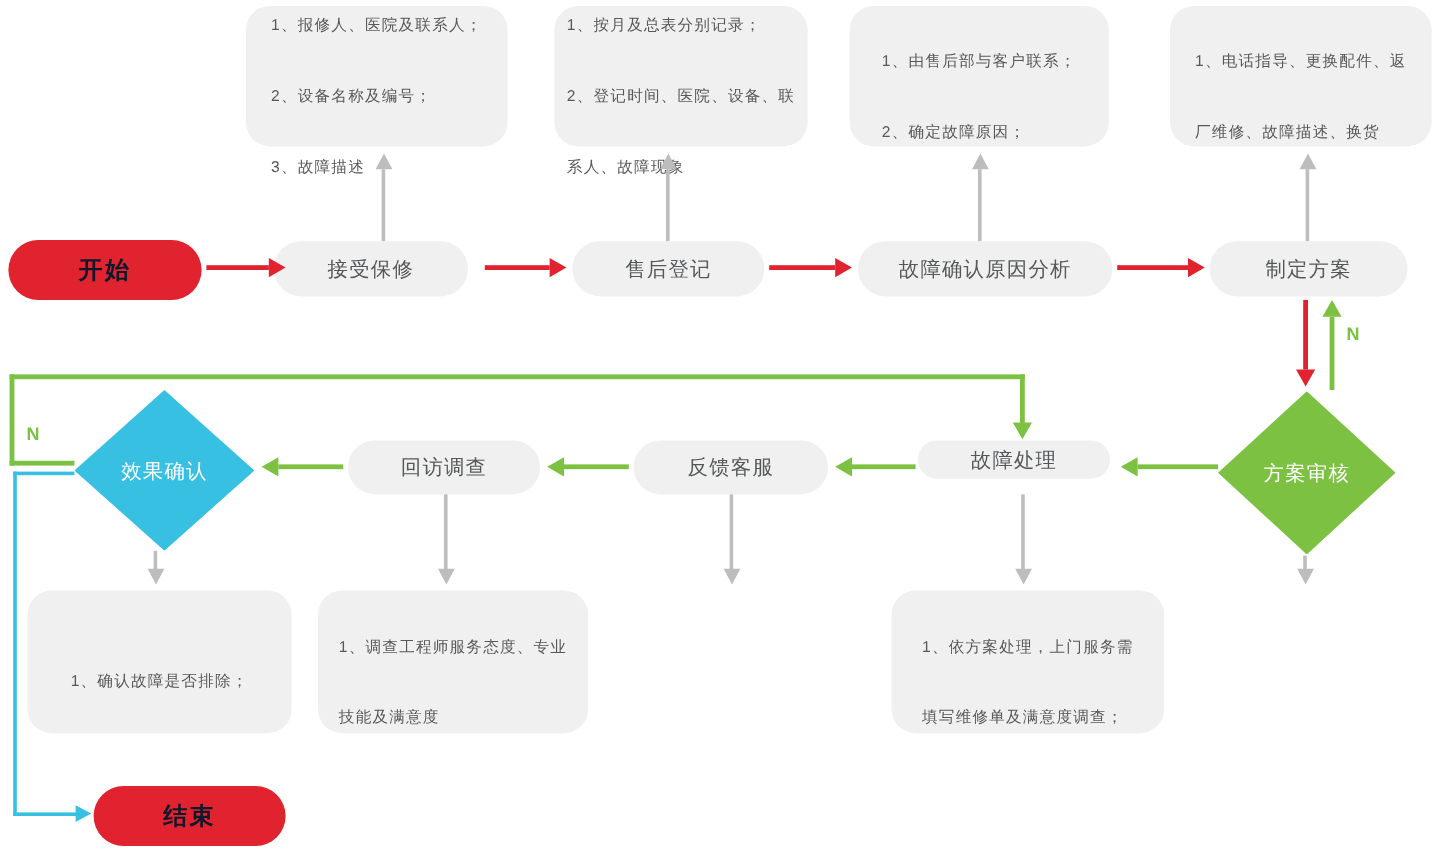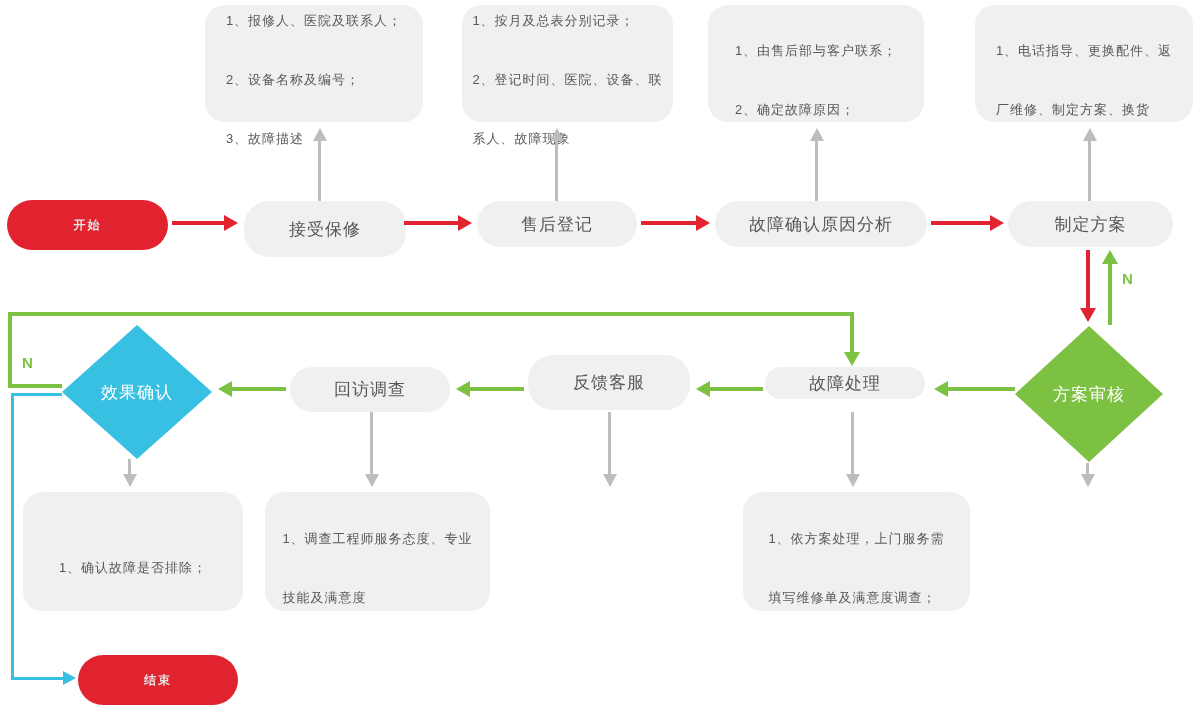--- a/index.html
+++ b/index.html
@@ -16,21 +16,21 @@
   .nl{
     font-size:13px;line-height:27px;color:var(--text);
     letter-spacing:1px;white-space:nowrap;margin-top:32px;
   }
   
   .pill{
     position:absolute;border-radius:25px;background:var(--box_bg);
     display:flex;align-items:center;justify-content:center;
     font-size:17px;color:#54585a;letter-spacing:1px;
   }
-  .pill.terminal{background:var(--red);color:#e5e5e5;font-weight:bold;font-size:12px;letter-spacing:2px;}
+  .pill.terminal{background:var(--red);color:#0f172a;font-weight:bold;font-size:20px;letter-spacing:2px;}
   
   .diamond{
     position:absolute;
     clip-path:polygon(50% 0,100% 50%,50% 100%,0 50%);
     display:flex;align-items:center;justify-content:center;
     font-size:17px;color:#ffffff;letter-spacing:1px;
   }
   .diamond.green{background:var(--green);}
   .diamond.cyan{background:var(--cyan);}
   
@@ -73,35 +73,35 @@
   </div>
   <div class="note" style="left:708px;top:5px;width:216px;height:117px">
     <div class="note-lines">
       <div class="nl">1、由售后部与客户联系；</div>
       <div class="nl">2、确定故障原因；</div>
     </div>
   </div>
   <div class="note" style="left:975px;top:5px;width:218px;height:117px">
     <div class="note-lines">
       <div class="nl">1、电话指导、更换配件、返</div>
-      <div class="nl">厂维修、制定方案、换货</div>
+      <div class="nl">厂维修、故障描述、换货</div>
     </div>
   </div>
 
   <div class="tri up-gray" style="left:313px;top:128px"></div>
   <div class="ln gray" style="left:318px;top:141px;width:3px;height:60px"></div>
   <div class="tri up-gray" style="left:550px;top:128px"></div>
   <div class="ln gray" style="left:555px;top:141px;width:3px;height:60px"></div>
   <div class="tri up-gray" style="left:810px;top:128px"></div>
   <div class="ln gray" style="left:815px;top:141px;width:3px;height:60px"></div>
   <div class="tri up-gray" style="left:1083px;top:128px"></div>
   <div class="ln gray" style="left:1088px;top:141px;width:3px;height:60px"></div>
 
   <div class="pill terminal" style="left:7px;top:200px;width:161px;height:50px">开始</div>
-  <div class="pill" style="left:244px;top:201px;width:162px;height:56px">接受保修</div>
+  <div class="pill" style="left:228px;top:201px;width:162px;height:46px">接受保修</div>
   <div class="pill" style="left:477px;top:201px;width:160px;height:46px">售后登记</div>
   <div class="pill" style="left:715px;top:201px;width:212px;height:46px">故障确认原因分析</div>
   <div class="pill" style="left:1008px;top:201px;width:165px;height:46px">制定方案</div>
 
   <div class="ln red" style="left:172px;top:221px;width:52px;height:4px"></div>
   <div class="tri right-red" style="left:224px;top:215px"></div>
   <div class="ln red" style="left:404px;top:221px;width:54px;height:4px"></div>
   <div class="tri right-red" style="left:458px;top:215px"></div>
   <div class="ln red" style="left:641px;top:221px;width:55px;height:4px"></div>
   <div class="tri right-red" style="left:696px;top:215px"></div>
@@ -120,21 +120,21 @@
   <div class="ln green-l" style="left:948px;top:387px;width:67px;height:4px"></div>
   <div class="tri left-green" style="left:934px;top:381px"></div>
   <div class="ln green-l" style="left:710px;top:387px;width:53px;height:4px"></div>
   <div class="tri left-green" style="left:696px;top:381px"></div>
   <div class="ln green-l" style="left:470px;top:387px;width:54px;height:4px"></div>
   <div class="tri left-green" style="left:456px;top:381px"></div>
   <div class="ln green-l" style="left:232px;top:387px;width:54px;height:4px"></div>
   <div class="tri left-green" style="left:218px;top:381px"></div>
 
   <div class="pill" style="left:290px;top:367px;width:160px;height:45px">回访调查</div>
-  <div class="pill" style="left:528px;top:355px;width:162px;height:55px">反馈客服</div>
+  <div class="pill" style="left:528px;top:367px;width:162px;height:45px">反馈客服</div>
   <div class="pill" style="left:765px;top:367px;width:160px;height:32px">故障处理</div>
   <div class="diamond cyan" style="left:62px;top:325px;width:150px;height:134px">效果确认</div>
 
   <div class="ln green-l" style="left:8px;top:384px;width:54px;height:4px"></div>
   <div class="ln green-l" style="left:8px;top:312px;width:4px;height:76px"></div>
   <div class="ln green-l" style="left:8px;top:312px;width:846px;height:4px"></div>
   <div class="ln green-l" style="left:850px;top:312px;width:4px;height:41px"></div>
   <div class="tri down-green" style="left:844px;top:352px"></div>
   <div class="nlbl" style="left:22px;top:354px">N</div>
 

